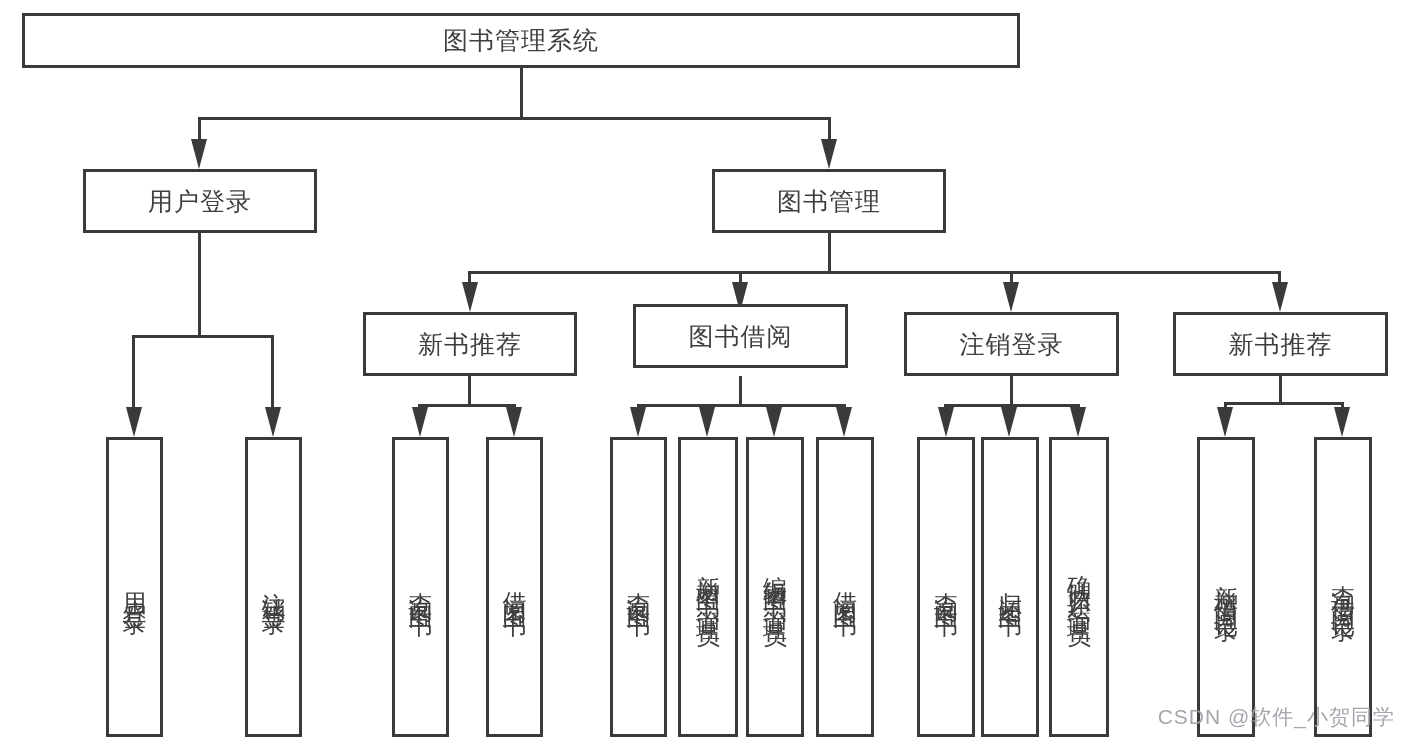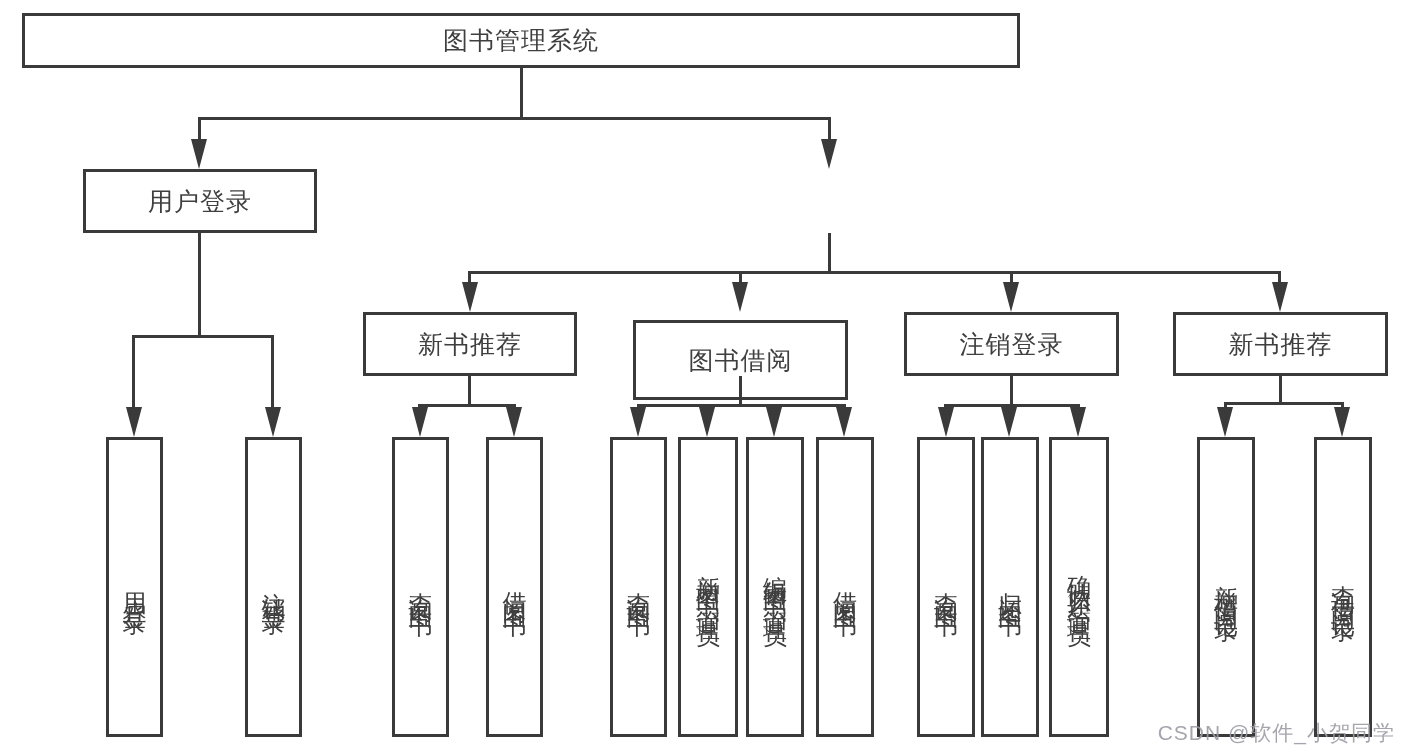--- a/index.html
+++ b/index.html
@@ -37,21 +37,21 @@
   .ah {
     position: absolute;
     width: 0; height: 0;
     border-left: 8px solid transparent;
     border-right: 8px solid transparent;
     border-top: 30px solid #3a3a3a;
   }
   .watermark {
     position: absolute;
     right: 10px;
-    bottom: 0;
+    bottom: 16px;
     font-size: 21px;
     color: rgba(157, 157, 166, 0.92);
     letter-spacing: 1px;
     white-space: nowrap;
   }
 </style>
 </head>
 <body>
 
 <div class="canvas">
@@ -63,20 +63,23 @@
   <div class="vline" style="left:520px;top:68px;height:50px"></div>
   <div class="hline" style="left:198px;top:117px;width:633px"></div>
   <div class="vline" style="left:198px;top:117px;height:27px"></div>
   <div class="ah" style="left:191px;top:139px"></div>
   <div class="vline" style="left:828px;top:117px;height:27px"></div>
   <div class="ah" style="left:821px;top:139px"></div>
 
   <div class="box" style="left:83px;top:169px;width:234px;height:64px">
     <span>用户登录</span>
   </div>
+  <div class="box" style="left:712px;top:169px;width:234px;height:64px">
+    <span>图书管理</span>
+  </div>
 
   <div class="vline" style="left:198px;top:233px;height:104px"></div>
   <div class="hline" style="left:132px;top:335px;width:142px"></div>
   <div class="vline" style="left:132px;top:335px;height:75px"></div>
   <div class="ah" style="left:126px;top:407px"></div>
   <div class="vline" style="left:271px;top:335px;height:75px"></div>
   <div class="ah" style="left:265px;top:407px"></div>
 
   <div class="vline" style="left:828px;top:233px;height:41px"></div>
   <div class="hline" style="left:468px;top:271px;width:813px"></div>
@@ -85,21 +88,21 @@
   <div class="vline" style="left:739px;top:271px;height:14px"></div>
   <div class="ah" style="left:732px;top:282px"></div>
   <div class="vline" style="left:1010px;top:271px;height:14px"></div>
   <div class="ah" style="left:1003px;top:282px"></div>
   <div class="vline" style="left:1278px;top:271px;height:14px"></div>
   <div class="ah" style="left:1272px;top:282px"></div>
 
   <div class="box" style="left:363px;top:312px;width:214px;height:64px">
     <span>新书推荐</span>
   </div>
-  <div class="box" style="left:633px;top:320px;width:215px;height:80px">
+  <div class="box" style="left:633px;top:304px;width:215px;height:64px">
     <span>图书借阅</span>
   </div>
   <div class="box" style="left:904px;top:312px;width:215px;height:64px">
     <span>注销登录</span>
   </div>
   <div class="box" style="left:1173px;top:312px;width:215px;height:64px">
     <span>新书推荐</span>
   </div>
 
   <div class="vline" style="left:468px;top:376px;height:30px"></div>

